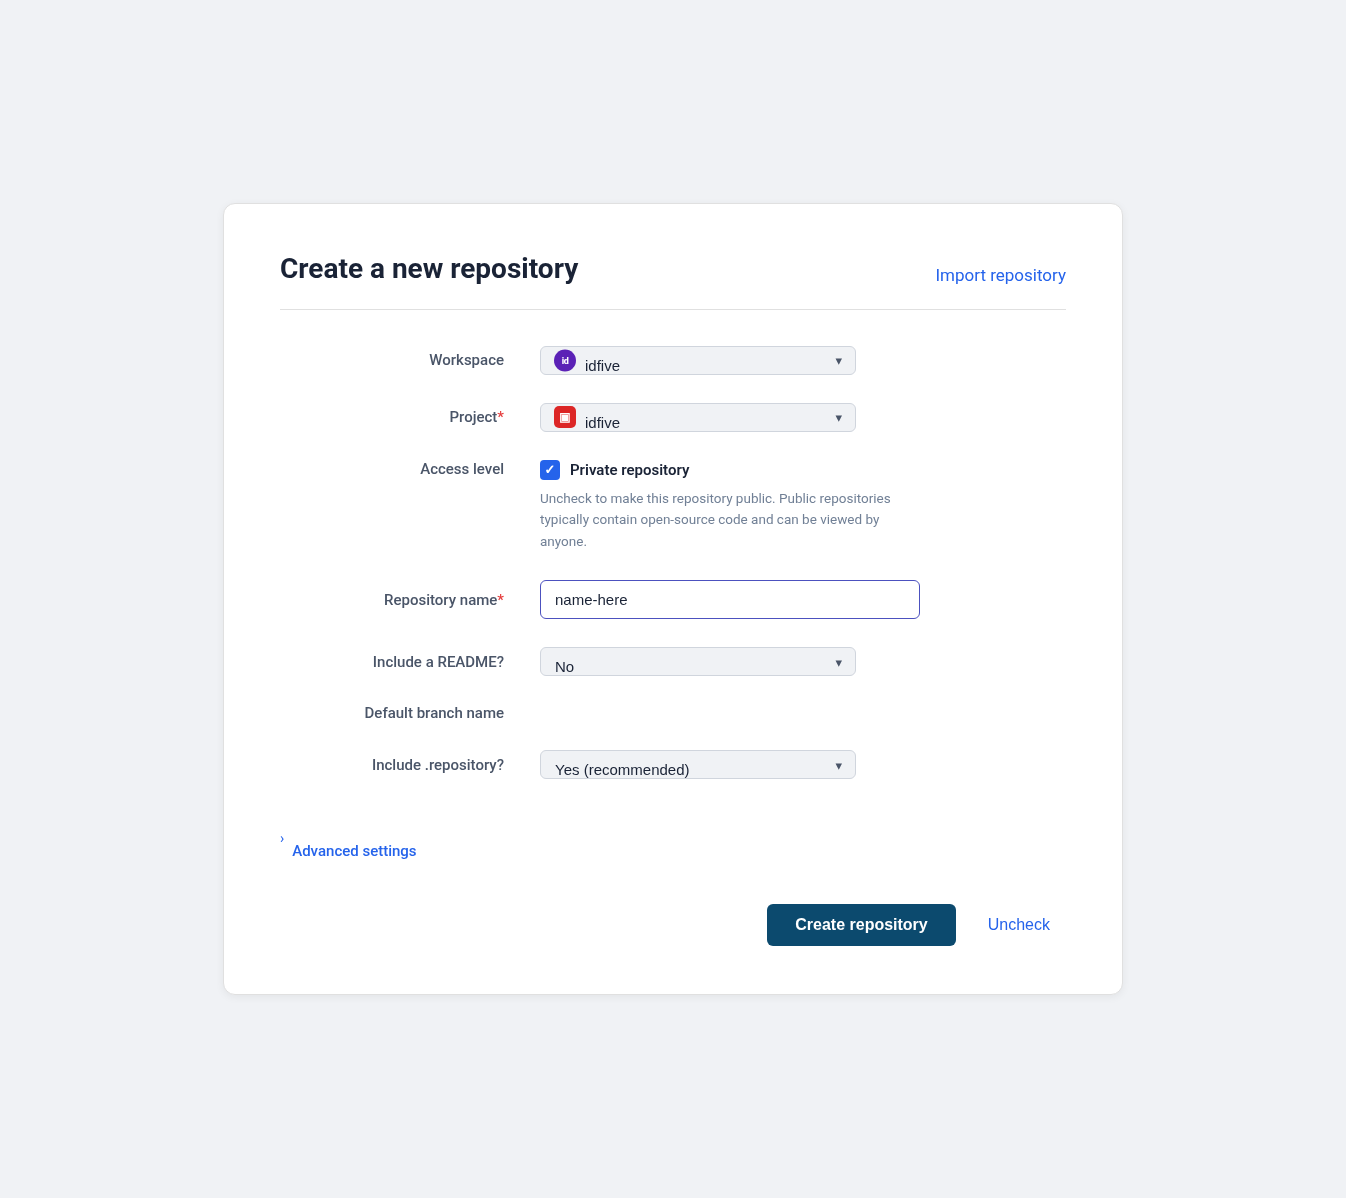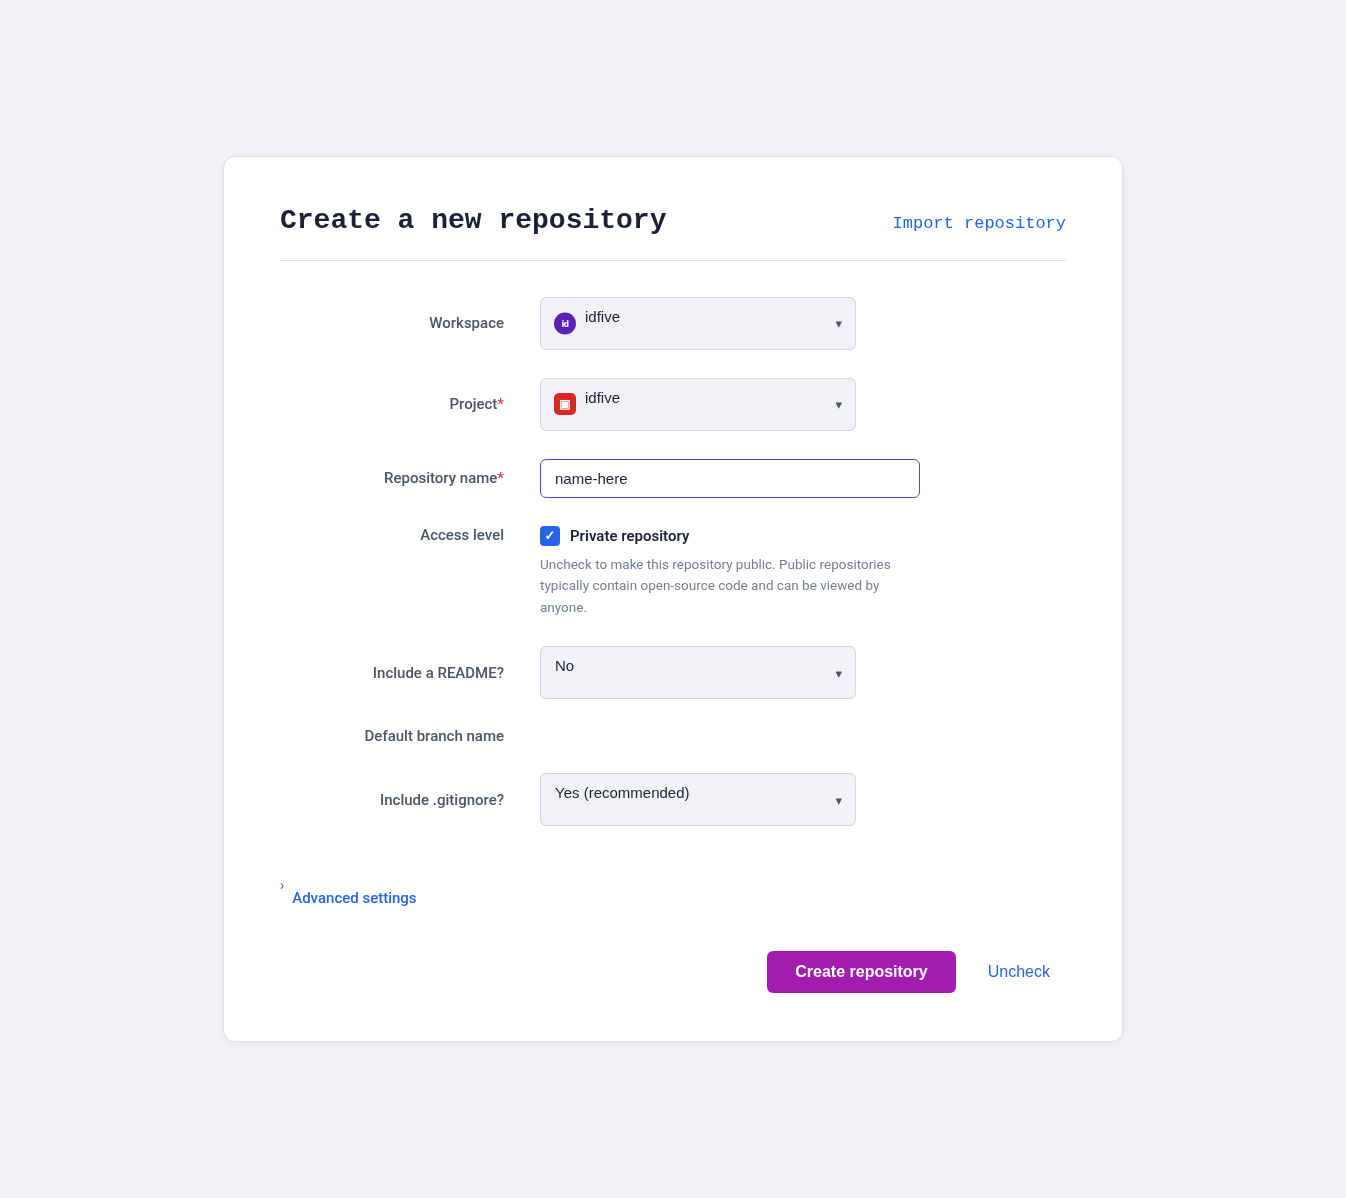--- a/index.html
+++ b/index.html
@@ -22,23 +22,22 @@
       border: 1px solid #e0e0e0;
       border-radius: 12px;
       width: 900px;
       padding: 48px 56px 48px 56px;
       box-shadow: 0 2px 8px rgba(0,0,0,0.06);
     }
 
     .dialog-header {
       display: flex;
       justify-content: space-between;
-      align-items: center;
+      align-items: flex-end;
       margin-bottom: 24px;
-      font-family: Liberation Mono, monospace;
     }
 
     .dialog-title {
       font-size: 28px;
       font-weight: 700;
       color: #1a2336;
     }
 
     .import-link {
       font-size: 17px;
@@ -89,21 +88,21 @@
     .select-wrapper {
       position: relative;
       display: inline-block;
       width: 316px;
     }
 
     .select-wrapper select {
       appearance: none;
       -webkit-appearance: none;
       width: 100%;
-      padding: 10px 40px 24px 14px;
+      padding: 10px 40px 0 14px;
       font-size: 15px;
       background-color: #f0f2f5;
       border: 1px solid #d0d5dd;
       border-radius: 6px;
       color: #1a2336;
       cursor: pointer;
       outline: none;
     }
 
     .select-wrapper .chevron-icon {
@@ -224,21 +223,21 @@
 
     .footer-row {
       display: flex;
       justify-content: flex-end;
       align-items: center;
       gap: 16px;
       margin-top: 16px;
     }
 
     .btn-primary {
-      background: #a21caf;
+      background: #0c4a6e;
       color: white;
       border: none;
       padding: 12px 28px;
       border-radius: 6px;
       font-size: 16px;
       font-weight: 600;
       cursor: pointer;
     }
 
     .btn-cancel {
@@ -320,63 +319,63 @@
             <span class="proj-icon">▣</span>
           </span>
           <select>
             <option>idfive</option>
           </select>
           <span class="chevron-icon">▾</span>
         </div>
       </div>
     </div>
 
-    <div class="form-row">
-      <label class="form-label">
-        <span>Repository name</span><span class="required-star">*</span>
-      </label>
-      <div class="form-control">
-        <input type="text" class="text-input" value="name-here" placeholder="name-here" style="">
-      </div>
-    </div>
-
     <div class="form-row top-align">
       <label class="form-label">Access level</label>
       <div class="form-control access-level-content">
         <div class="checkbox-row">
           <div class="checkbox-custom">
             <span class="checkmark">✓</span>
           </div>
           <span class="checkbox-label">Private repository</span>
         </div>
         <p class="help-text">Uncheck to make this repository public. Public repositories typically contain open-source code and can be viewed by anyone.</p>
       </div>
     </div>
 
     <div class="form-row">
+      <label class="form-label">
+        <span>Repository name</span><span class="required-star">*</span>
+      </label>
+      <div class="form-control">
+        <input type="text" class="text-input" value="name-here" placeholder="name-here" style="">
+      </div>
+    </div>
+
+    <div class="form-row">
       <label class="form-label">Include a README?</label>
       <div class="form-control">
         <div class="select-wrapper">
           <select>
             <option>No</option>
             <option>Yes</option>
           </select>
           <span class="chevron-icon">▾</span>
         </div>
       </div>
     </div>
 
     <div class="form-row">
       <label class="form-label">
         <span>Default branch name</span>
       </label>
     </div>
 
     <div class="form-row">
-      <label class="form-label">Include .gitignore?</label>
+      <label class="form-label">Include .repository?</label>
       <div class="form-control">
         <div class="select-wrapper">
           <select>
             <option>Yes (recommended)</option>
             <option>No</option>
           </select>
           <span class="chevron-icon">▾</span>
         </div>
       </div>
     </div>

